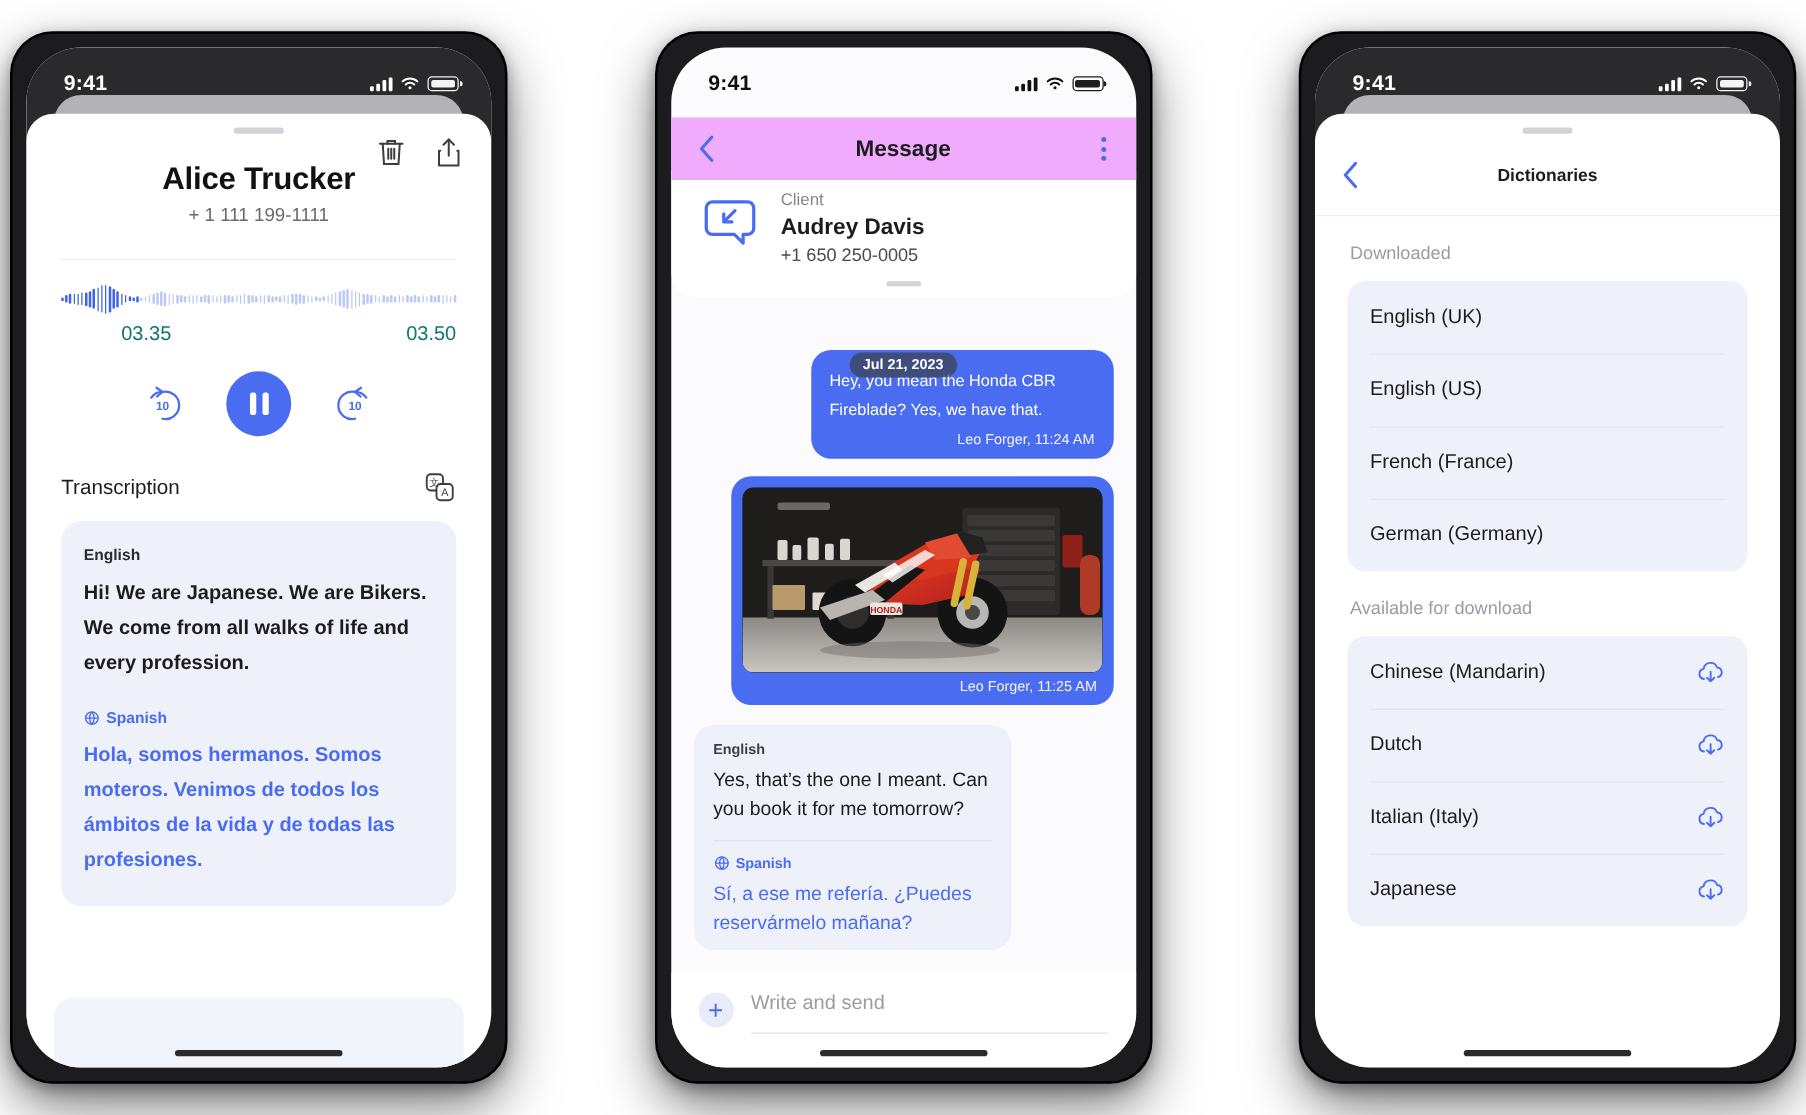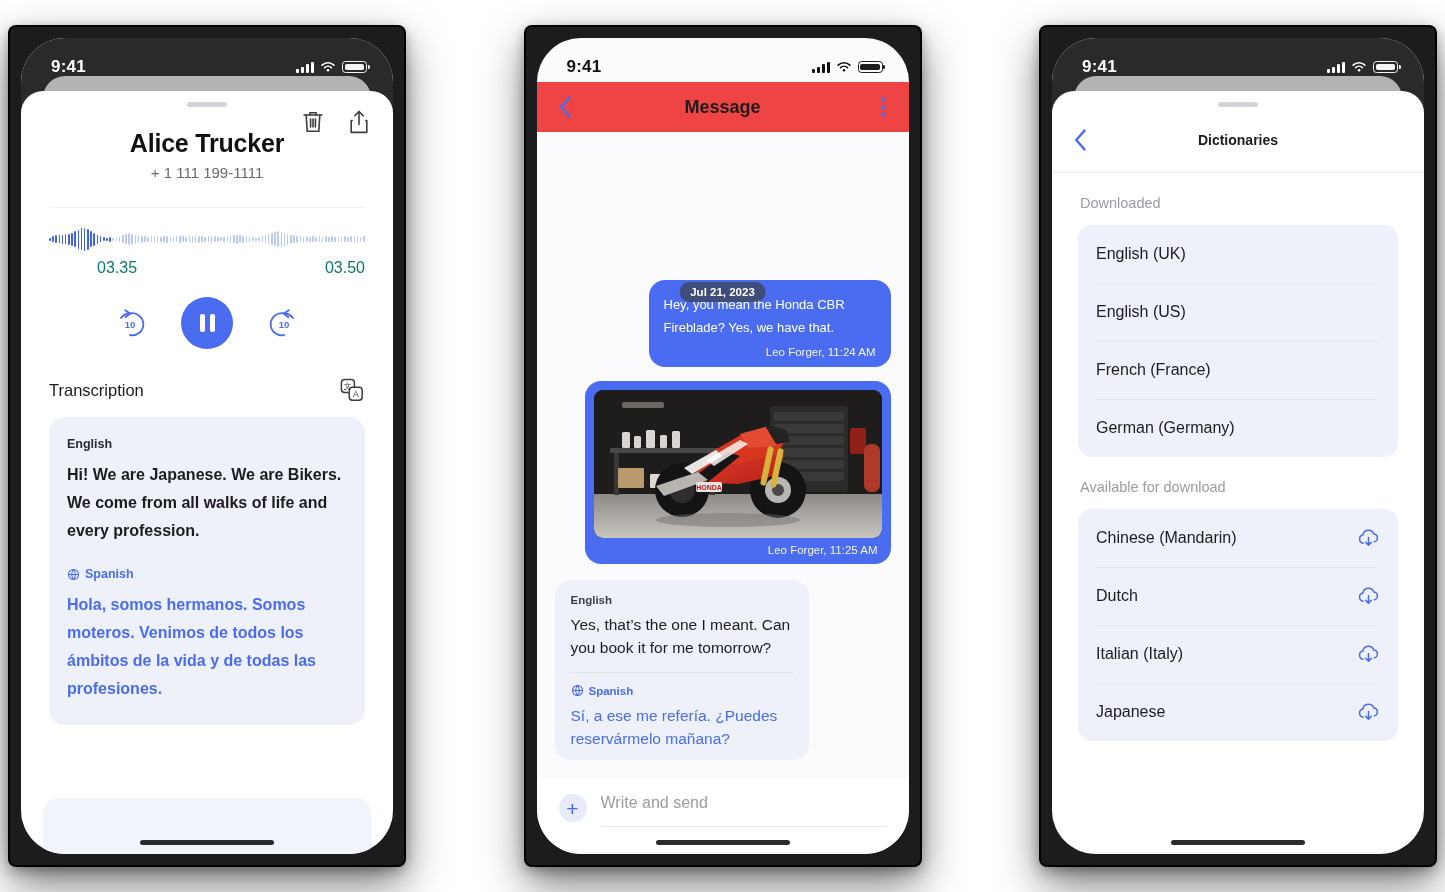--- a/index.html
+++ b/index.html
@@ -16,21 +16,21 @@
     align-items: center;
     justify-content: space-between;
     padding: 0 10px;
   }
 
   
   .phone {
     position: relative;
     width: 394px; height: 838px;
     background: #1c1c1e;
-    border-radius: 6px;
+    border-radius: 32px;
     padding: 11px;
     box-shadow: 0 0 0 2px #000, 0 18px 44px rgba(0,0,0,.55), 0 4px 14px rgba(0,0,0,.4);
     flex: 0 0 auto;
   }
   .screen {
     position: relative;
     width: 100%; height: 100%;
     border-radius: 44px;
     overflow: hidden;
     background: #fff;
@@ -136,23 +136,23 @@
   .tr-gap { height: 22px; }
 
   .p1-bottom-card {
     position: absolute; left: 22px; right: 22px; bottom: 0; height: 56px;
     background: #f2f4fb; border-radius: 16px 16px 0 0;
   }
 
   
   .p2-screen { background: #fbfbfd; }
   .nav {
-    position: absolute; top: 44px; left: 0; right: 0; height: 50px;
+    position: absolute; top: 56px; left: 0; right: 0; height: 50px;
     display: flex; align-items: center; justify-content: center;
-    background: #ef4444; z-index: 25;
+    background: #f0abfc; z-index: 25;
   }
   .nav-title { font-size: 18px; font-weight: bold; color: #1c1c1e; }
   .nav-back {
     position: absolute; left: 22px; top: 50%; transform: translateY(-50%);
     width: 13px; height: 22px; cursor: pointer;
   }
   .nav-back svg { width: 100%; height: 100%; display: block; }
   .nav-more {
     position: absolute; right: 24px; top: 50%; transform: translateY(-50%);
     display: flex; flex-direction: column; gap: 3.5px; cursor: pointer;
@@ -511,20 +511,36 @@
           </svg>
         </div>
         <div class="nav-title">Message</div>
         <div class="nav-more">
             <i></i>
             <i></i>
             <i></i>
           </div>
       </div>
 
+      <div class="contact-card">
+        <div class="contact-row">
+          <div class="contact-avatar">
+            <svg viewBox="0 0 46 46" fill="none" stroke="currentColor" stroke-width="2.6" stroke-linecap="round" stroke-linejoin="round">
+              <path d="M4 10.5a5 5 0 015-5h28a5 5 0 015 5v16a5 5 0 01-5 5h-3.5v7l-7-7H9a5 5 0 01-5-5z"></path>
+              <path d="M27 12.5L18 21.5M18 21.5h6.5M18 21.5V15"></path>
+            </svg>
+          </div>
+          <div>
+            <div class="c-role">Client</div>
+            <div class="c-name">Audrey Davis</div>
+            <div class="c-phone">+1 650 250-0005</div>
+          </div>
+        </div>
+        <div class="c-grab"></div>
+      </div>
 
       <div class="thread">
         <div class="date-pill">Jul 21, 2023</div>
 
         <div class="bubble-out">
           <div class="b-text">Hey, you mean the Honda CBR Fireblade? Yes, we have that.</div>
           <div class="b-meta">Leo Forger, 11:24 AM</div>
         </div>
 
         <div class="bubble-img">

